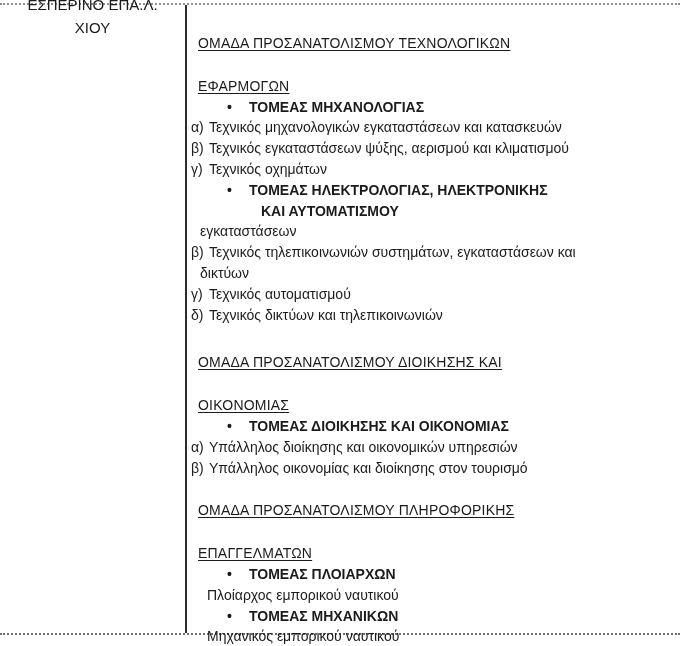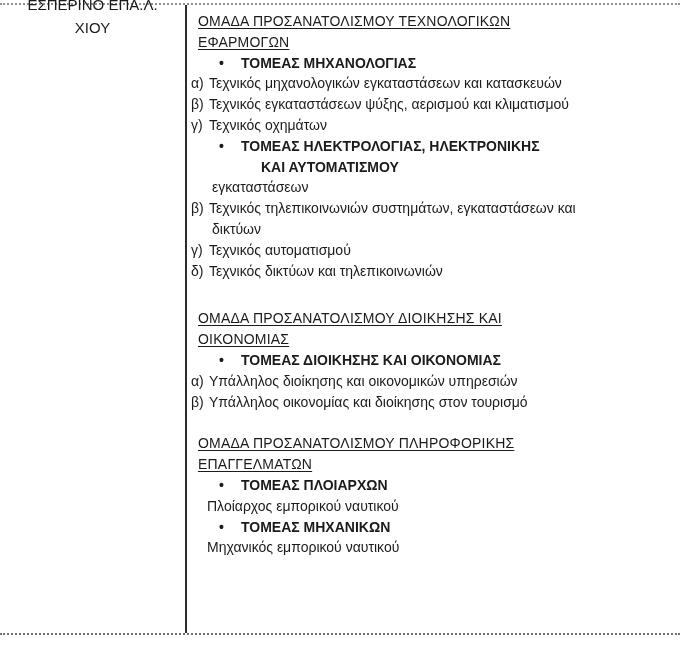--- a/index.html
+++ b/index.html
@@ -35,36 +35,36 @@
     box-sizing:border-box;
   }
   .section{margin:0;}
   .section:nth-child(2){margin-top:27px;}
   .section:nth-child(3){margin-top:21px;}
   .line{
     line-height:20.8px;
     font-size:14px;
     white-space:nowrap;
   }
-  .group{padding-left:11px;}
+  .group{padding-left:11px;margin-top:22px;}
   .group-text{
     text-decoration:underline;
     text-underline-offset:2px;
     letter-spacing:0.2px;
   }
-  .sector{font-weight:bold;padding-left:32px;}
+  .sector{font-weight:bold;padding-left:40px;}
   .sector.ind1{padding-left:30px;}
   .sector .bullet{
     display:inline-block;width:22px;
     font-size:14px;
   }
   .sector-cont{font-weight:bold;padding-left:74px;}
   .item{padding-left:4px;}
   .item .marker{display:inline-block;min-width:18px;}
-  .item-cont{padding-left:25px;}
+  .item-cont{padding-left:13px;}
   .plain{padding-left:20px;}
 </style>
 </head>
 <body>
 
 <div class="page">
   <div class="table-row">
     <div class="cell-left">
       <div class="school-lines">
         <div>ΕΣΠΕΡΙΝΟ ΕΠΑ.Λ.</div>

